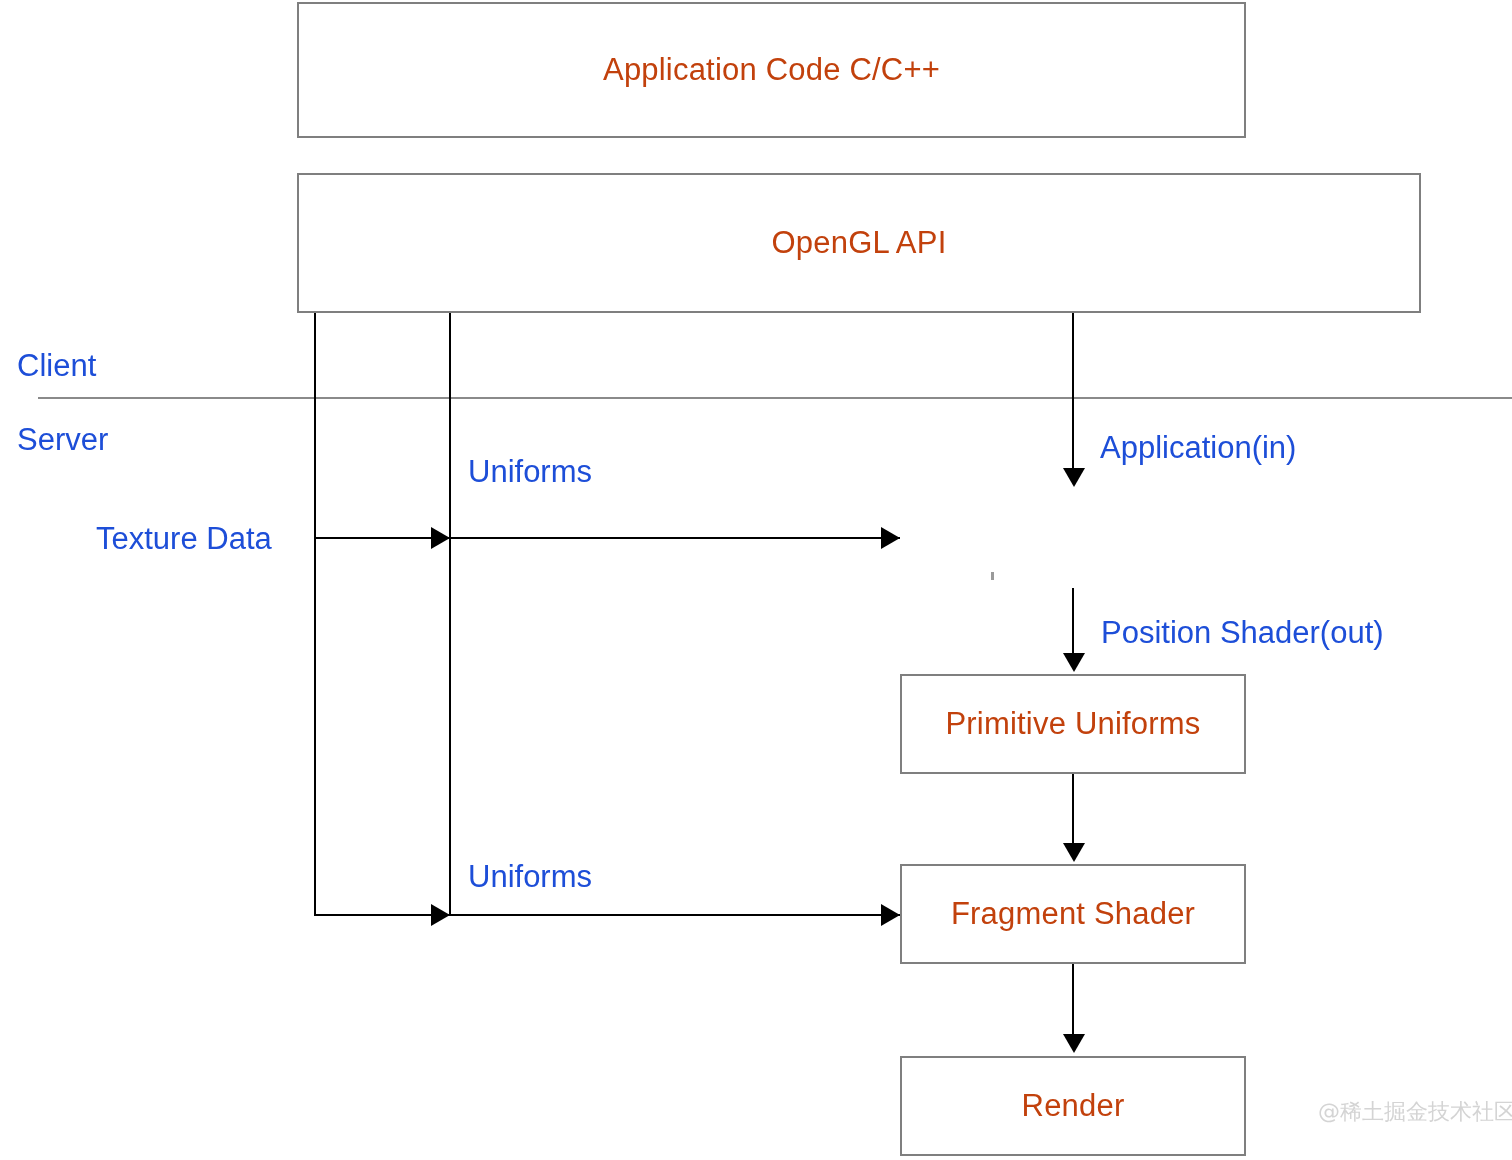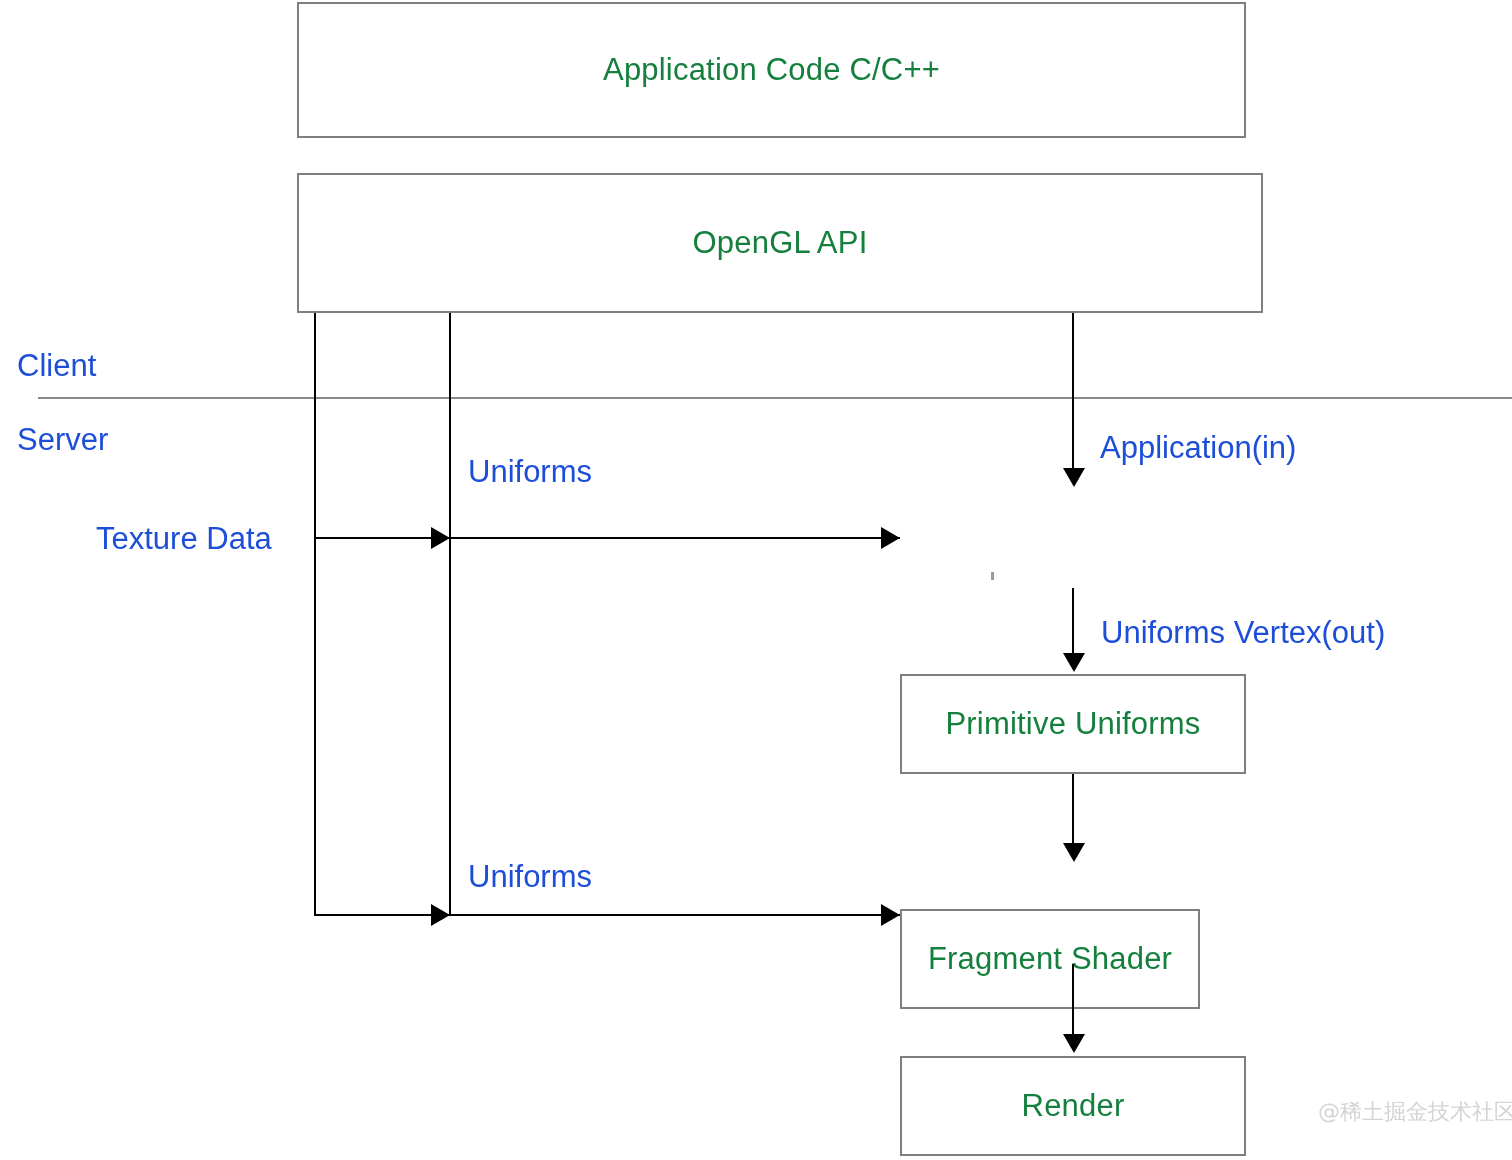--- a/index.html
+++ b/index.html
@@ -16,21 +16,21 @@
     font-family: "Liberation Sans", "DejaVu Sans", sans-serif;
   }
   .box {
     position: absolute;
     box-sizing: border-box;
     border: 2px solid #7f7f7f;
     background: #ffffff;
     display: flex;
     align-items: center;
     justify-content: center;
-    color: #15803d;
+    color: #c2410c;
     font-size: 31px;
     font-weight: 400;
     letter-spacing: 0.2px;
   }
   .lbl {
     position: absolute;
     color: #1d4ed8;
     font-size: 31px;
     white-space: nowrap;
     line-height: 1;
@@ -82,30 +82,30 @@
 </style>
 </head>
 <body>
 
 <div id="canvas">
 
   <div class="box" style="left:297px; top:2px; width:949px; height:136px;">
     <span>Application Code C/C++</span>
   </div>
 
-  <div class="box" style="left:297px; top:173px; width:966px; height:140px;">
+  <div class="box" style="left:297px; top:173px; width:1124px; height:140px;">
     <span>OpenGL API</span>
   </div>
 
 
   <div class="box" style="left:900px; top:674px; width:346px; height:100px;">
     <span>Primitive Uniforms</span>
   </div>
 
-  <div class="box" style="left:900px; top:864px; width:300px; height:100px;margin-top:45px;">
+  <div class="box" style="left:900px; top:864px; width:346px; height:100px;">
     <span>Fragment Shader</span>
   </div>
 
   <div class="box" style="left:900px; top:1056px; width:346px; height:100px;">
     <span>Render</span>
   </div>
 
   <div class="divider" style="left:38px; top:397px; width:1474px;"></div>
 
   <div class="lbl" style="left:17px; top:350px;">
@@ -144,21 +144,21 @@
   <div class="arrow-d" style="left:1063px; top:468px;"></div>
 
   <div class="lbl" style="left:1100px; top:432px;">
     <span>Application(in)</span>
   </div>
 
   <div class="vline" style="left:1072px; top:588px; height:67px;"></div>
   <div class="arrow-d" style="left:1063px; top:653px;"></div>
 
   <div class="lbl" style="left:1101px; top:617px;">
-    <span>Uniforms Vertex(out)</span>
+    <span>Position Shader(out)</span>
   </div>
 
   <div class="vline" style="left:1072px; top:774px; height:71px;"></div>
   <div class="arrow-d" style="left:1063px; top:843px;"></div>
 
   <div class="vline" style="left:1072px; top:964px; height:72px;"></div>
   <div class="arrow-d" style="left:1063px; top:1034px;"></div>
 
   <div class="artifact" style="left:991px; top:572px;"></div>
 

